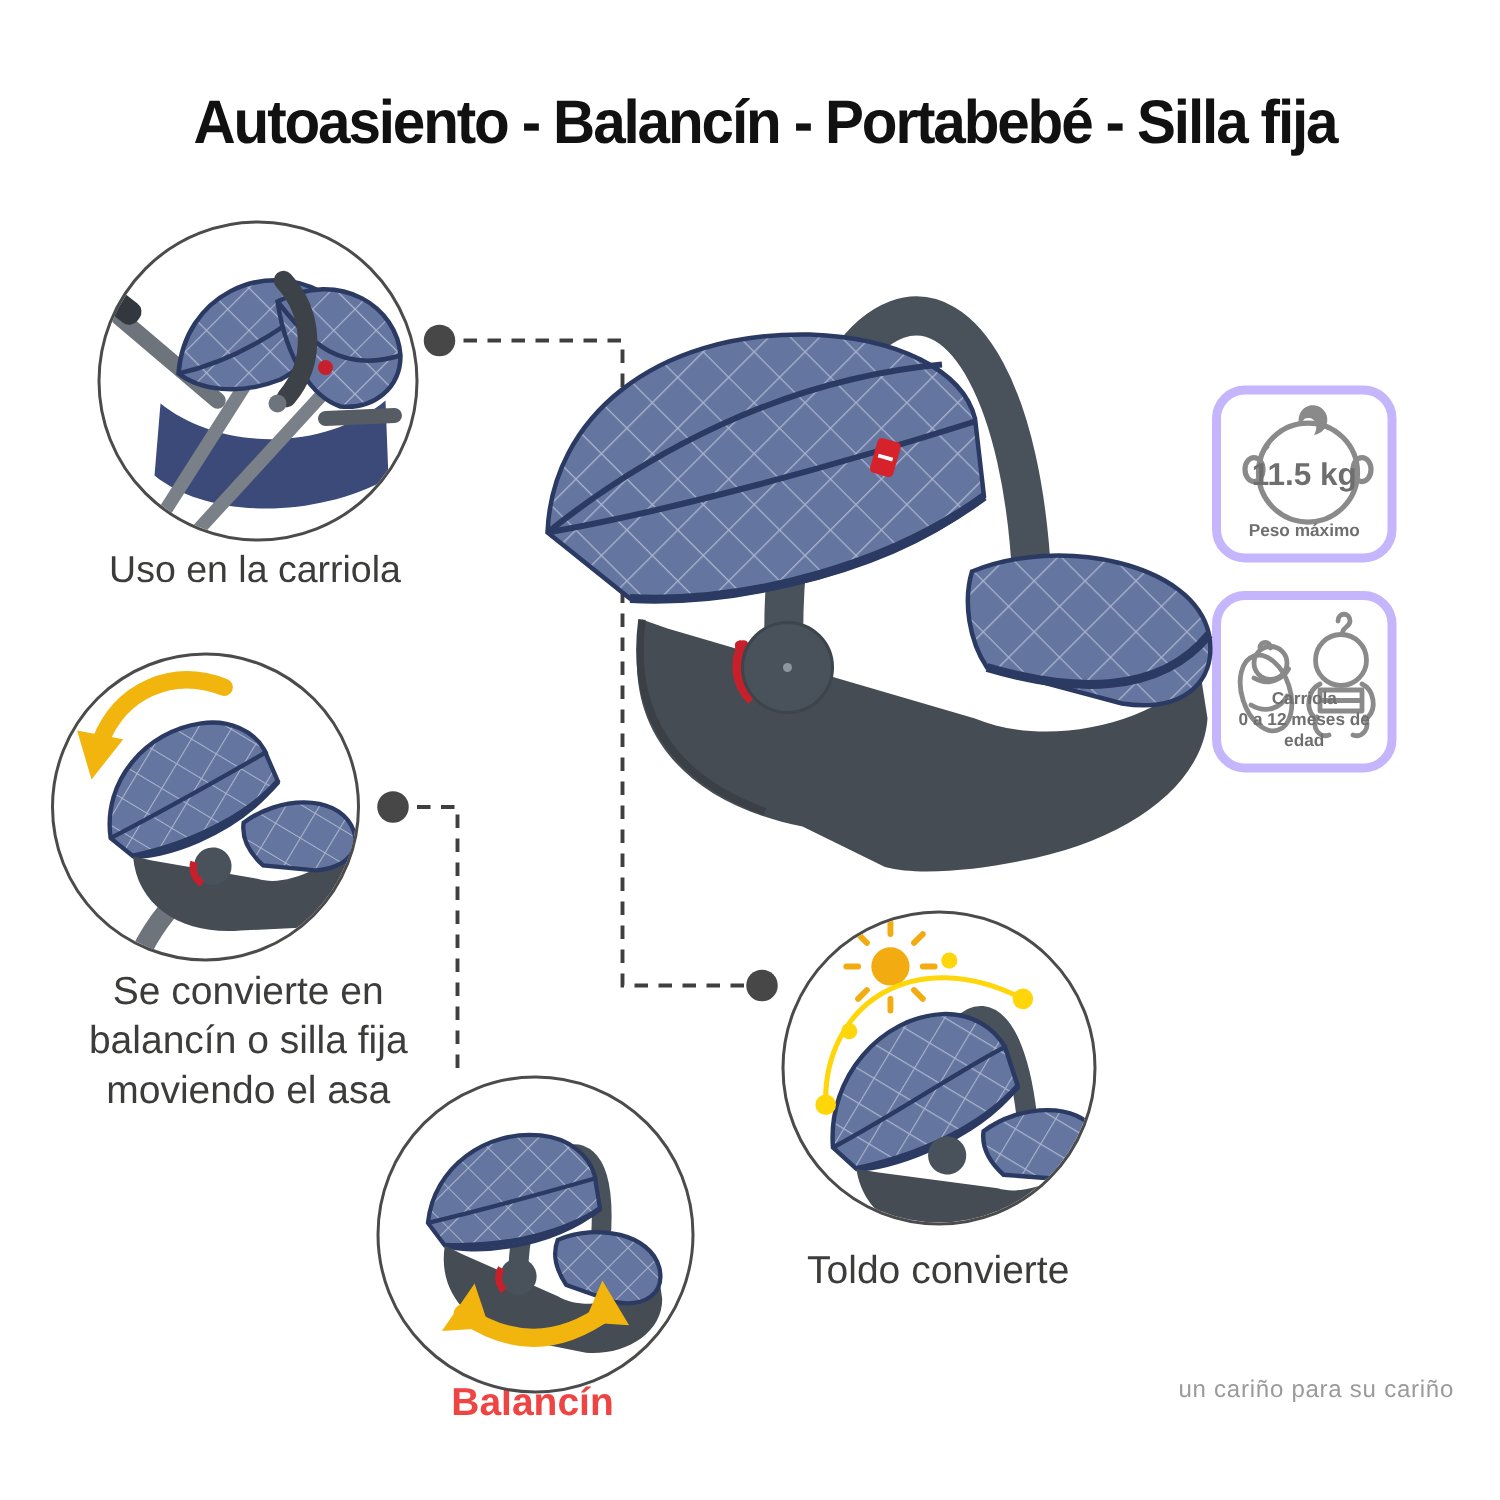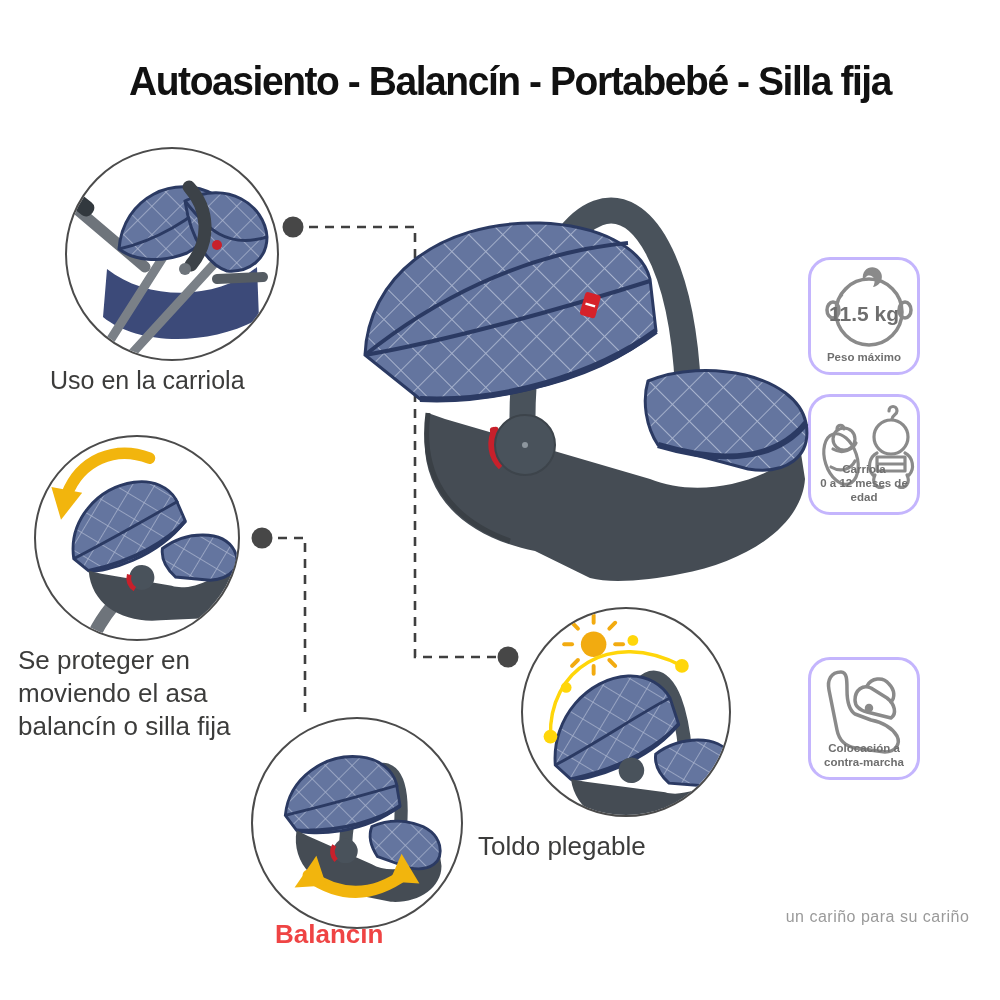--- a/index.html
+++ b/index.html
@@ -5,36 +5,36 @@
   html,body{margin:0;padding:0;background:#ffffff;}
   #canvas{position:relative;width:1000px;height:1000px;background:#ffffff;overflow:hidden;
           font-family:"Liberation Sans", sans-serif;color:#1d1d1b;}
   .abs{position:absolute;}
   
   .title{left:33px;top:22px;font-size:34px;font-weight:400;letter-spacing:.5px;color:#1d1d1b;}
   .subtitle{left:55px;top:58px;width:910px;text-align:center;font-size:41px;font-weight:800;
             letter-spacing:-1.5px;transform:scaleX(.95);transform-origin:center;color:#111;}
   
   .circle{position:absolute;border:2px solid #4b4b4b;border-radius:50%;background:#fff;overflow:hidden;}
-  .label{position:absolute;color:#3c3c3b;font-size:26px;line-height:33px;}
+  .label{position:absolute;color:#3c3c3b;font-size:26px;line-height:33px;text-align:center;}
   .label.small{font-size:25px;}
   .label.bold{font-weight:700;color:#ef4444;}
   
-  .badge{position:absolute;left:808px;width:112px;border:3px solid #c4b5fd;border-radius:22px;
+  .badge{position:absolute;left:808px;width:123px;border:6px solid #c4b5fd;border-radius:22px;
          background:#fff;box-sizing:border-box;}
   .badge .cap{position:absolute;left:2px;right:2px;bottom:8px;text-align:center;
               font-size:11.5px;line-height:14px;font-weight:700;color:#6f6f6f;margin-top:40px;}
   .badge .icon-wrap{position:absolute;left:0;top:0;right:0;bottom:0;}
   .kg{position:absolute;left:0;width:100%;top:42px;text-align:center;font-size:21px;font-weight:700;color:#6e6e6e;}
   
   .logo{left:770px;top:898px;width:215px;text-align:center;}
   .brand{font-size:47px;font-weight:800;font-style:italic;color:#d6222a;letter-spacing:-2px;
          font-family:"DejaVu Sans", sans-serif;line-height:48px;}
   .reg{font-size:15px;vertical-align:22px;font-weight:700;color:#d6222a;font-style:normal;}
-  .tagline{margin-top:10px;font-size:16px;color:#9a9a9a;letter-spacing:.5px;}
+  .tagline{margin-top:20px;font-size:16px;color:#9a9a9a;letter-spacing:.5px;}
   svg{display:block;}
 </style>
 </head>
 <body>
 
 <div id="canvas">
 
   <div class="abs subtitle">Autoasiento - Balancín - Portabebé - Silla fija</div>
 
   <svg class="abs" style="left:0;top:0;z-index:1" width="1000" height="1000" viewBox="0 0 1000 1000">
@@ -118,23 +118,23 @@
         <path d="M40,112 C34,148 62,174 100,180 L140,188 C168,190 194,174 194,150 L192,136 C168,154 136,158 120,148 L52,118 Z" fill="#454c54"></path>
         <path d="M120,108 C148,96 186,104 192,128 C196,146 182,156 160,152 L126,140 C118,128 116,118 120,108 Z" fill="url(#d2)" stroke="#2b3a63" stroke-width="3"></path>
         <circle cx="92" cy="132" r="13" fill="#49525b"></circle>
         <path d="M80,126 A13,13 0 0 0 82,142" fill="none" stroke="#c8202b" stroke-width="5"></path>
       </g>
       <path d="M118,22 C82,8 46,24 32,60" fill="none" stroke="#f2b50d" stroke-width="12" stroke-linecap="round"></path>
       <polygon points="16,52 48,58 26,86" fill="#f2b50d"></polygon>
     </svg>
   </div>
   <div class="label" style="left:18px;top:644px;width:295px;">
-    <div>Se proteger en</div>
+    <div>Se convierte en</div>
+    <div>balancín o silla fija</div>
     <div>moviendo el asa</div>
-    <div>balancín o silla fija</div>
   </div>
 
   <div class="circle" style="left:251px;top:717px;width:208px;height:208px;z-index:3">
     <svg width="208" height="208" viewBox="0 0 210 210">
       <defs>
         <pattern id="d3" width="20" height="20" patternUnits="userSpaceOnUse" patternTransform="rotate(45)">
           <rect width="20" height="20" fill="#64759f"></rect>
           <path d="M0,0 H20 M0,0 V20" stroke="#a9b4ce" stroke-width="1.5"></path>
         </pattern>
       </defs>
@@ -186,21 +186,21 @@
         </g>
       </g>
       <path d="M28,130 C26,62 88,20 162,58" fill="none" stroke="#ffd60a" stroke-width="3.5"></path>
       <circle cx="28" cy="130" r="7" fill="#ffd60a"></circle>
       <circle cx="44" cy="80" r="5.5" fill="#ffd60a"></circle>
       <circle cx="112" cy="32" r="5.5" fill="#ffd60a"></circle>
       <circle cx="162" cy="58" r="7" fill="#ffd60a"></circle>
     </svg>
   </div>
   <div class="label" style="left:478px;top:828px;width:295px;line-height:36px;">
-    <div>Toldo plegable</div>
+    <div>Toldo convierte</div>
   </div>
 
   <div class="badge" style="top:257px;height:118px;">
     <svg class="icon-wrap" width="115" height="112" viewBox="0 0 115 112">
       <g fill="none" stroke="#8a8a8a" stroke-width="3.5" stroke-linecap="round">
         <circle cx="58" cy="52" r="33"></circle>
         <ellipse cx="22" cy="50" rx="6" ry="8"></ellipse>
         <ellipse cx="94" cy="50" rx="6" ry="8"></ellipse>
         <path d="M52,20 C50,8 62,4 68,10 C74,16 70,26 62,27 C66,20 62,14 56,16 Z" fill="#8a8a8a" stroke="none"></path>
         <path d="M36,28 l-3,3 M31,35 l-2,2" stroke-width="2.5"></path>
@@ -224,32 +224,18 @@
         <path d="M26,32 c0,-5 7,-5 7,0"></path>
       </g>
     </svg>
     <div class="cap">
       <div>Carriola</div>
       <div>0 a 12 meses de edad</div>
     </div>
   </div>
 
 
-  <div class="badge" style="top:657px;height:123px;">
-    <svg class="icon-wrap" width="115" height="117" viewBox="0 0 115 117">
-      <g fill="none" stroke="#8a8a8a" stroke-width="3.5" stroke-linecap="round" stroke-linejoin="round">
-        <path d="M30,12 C20,12 16,20 18,30 L26,70 C28,80 34,86 44,88 L74,92 C84,92 90,84 86,76 C80,66 70,62 60,60 L44,54 C38,50 36,40 36,30 C36,20 36,12 30,12 Z"></path>
-        <path d="M44,40 C44,30 52,24 60,28 L76,38 C84,44 86,54 80,58 L56,52 C48,50 44,46 44,40 Z"></path>
-        <path d="M56,26 C60,18 72,16 78,24 C84,30 84,38 80,42"></path>
-        <circle cx="58" cy="48" r="2.5" fill="#8a8a8a"></circle>
-      </g>
-    </svg>
-    <div class="cap">
-      <div>Colocación a</div>
-      <div>contra-marcha</div>
-    </div>
-  </div>
 
   <div class="abs logo">
     <div class="tagline">un cariño para su cariño</div>
   </div>
 
 </div>
 
 </body></html>

